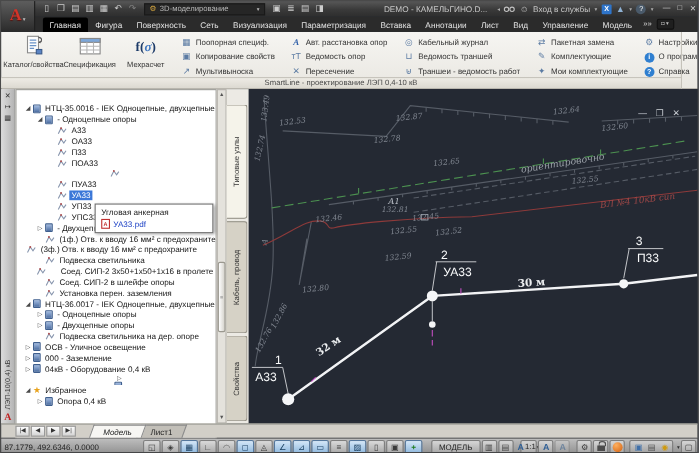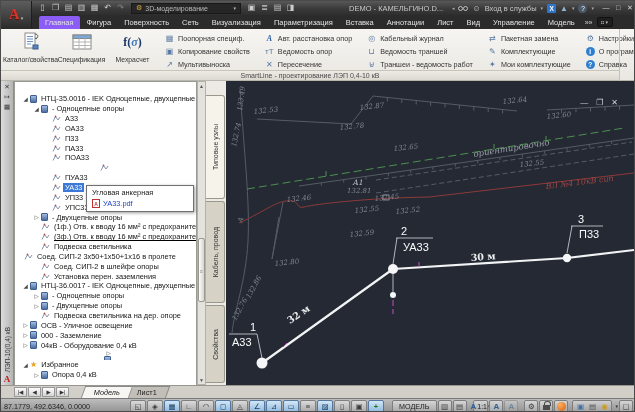--- a/index.html
+++ b/index.html
@@ -32,21 +32,21 @@
         text-align:center;line-height:9px;border-radius:1px}
   .a360{color:#8fb2d4;font-size:8px}
   .helpc{width:9px;height:9px;border-radius:50%;background:#4a5a6a;color:#fff;font-size:6.5px;
          text-align:center;line-height:9px}
   .win{display:flex;margin-left:4px}
   .win span{width:12px;text-align:center;font-size:7px;color:#d5d5d5}
   
   .rtabs{position:absolute;left:0;top:14px;width:635px;height:14px;background:#2b2b2b;
     display:flex;align-items:center;padding-left:38px;gap:1px;z-index:7}
   .rtab{color:#e2e2e2;font-size:7.5px;padding:2px 6px;white-space:nowrap}
-  .rtab.active{background:#8b5cf6;border-radius:2px 2px 0 0}
+  .rtab.active{background:#000000;border-radius:2px 2px 0 0}
   .rov{color:#cfcfcf;font-size:7px;padding:0 3px}
   .rcam{width:16px;height:10px;background:#1f1f1f;border:1px solid #111;border-radius:2px;
         color:#bbb;font-size:5px;text-align:center;line-height:9px}
   
   .ribbon{position:absolute;left:0;top:28px;width:635px;height:52px;
     background:linear-gradient(#f6f5f2,#e9e7e1);border-bottom:1px solid #b9b6ae}
   .rb-row{display:flex;align-items:flex-start;height:42px;padding:1px 0 0 4px}
   .bigbtn{width:51px;height:40px;display:flex;flex-direction:column;align-items:center;justify-content:flex-start}
   .bigbtn .bicon{height:24px;display:flex;align-items:center;justify-content:center}
   .bigbtn .blabel{font-size:6.8px;color:#333;white-space:nowrap;margin-top:2px}
@@ -390,120 +390,110 @@
           <span class="tlabel">П33</span>
         </div>
         <div class="trow" style="padding-left: 28px;">
           <span class="texp"></span>
           <span class="ticon">
             <svg width="9" height="9">
               <path d="M1,7.5 L3.5,2.5 L6,6 L8,3" stroke="#8795ad" fill="none"></path>
               <circle cx="3.5" cy="2.5" r="0.9" fill="#b05050"></circle>
             </svg>
           </span>
-          <span class="tlabel">ПА33</span>
+          <span class="tlabel">ПОА33</span>
+        </div>
+        <div class="trow" style=" flex-direction: column;">
+          <span class="texp"></span>
+          <span class="ticon">
+            <svg width="9" height="9">
+              <path d="M1,7.5 L3.5,2.5 L6,6 L8,3" stroke="#8795ad" fill="none"></path>
+              <circle cx="3.5" cy="2.5" r="0.9" fill="#b05050"></circle>
+            </svg>
+          </span>
+          <span class="tlabel">ПП33</span>
         </div>
         <div class="trow" style="padding-left: 28px;">
           <span class="texp"></span>
           <span class="ticon">
             <svg width="9" height="9">
               <path d="M1,7.5 L3.5,2.5 L6,6 L8,3" stroke="#8795ad" fill="none"></path>
               <circle cx="3.5" cy="2.5" r="0.9" fill="#b05050"></circle>
             </svg>
           </span>
-          <span class="tlabel">ПОА33</span>
-        </div>
-        <div class="trow" style=" flex-direction: column;">
-          <span class="texp"></span>
-          <span class="ticon">
-            <svg width="9" height="9">
-              <path d="M1,7.5 L3.5,2.5 L6,6 L8,3" stroke="#8795ad" fill="none"></path>
-              <circle cx="3.5" cy="2.5" r="0.9" fill="#b05050"></circle>
-            </svg>
-          </span>
-          <span class="tlabel">ПП33</span>
+          <span class="tlabel">ПУА33</span>
+        </div>
+        <div class="trow sel" style="padding-left: 28px;">
+          <span class="texp"></span>
+          <span class="ticon">
+            <svg width="9" height="9">
+              <path d="M1,7.5 L3.5,2.5 L6,6 L8,3" stroke="#8795ad" fill="none"></path>
+              <circle cx="3.5" cy="2.5" r="0.9" fill="#b05050"></circle>
+            </svg>
+          </span>
+          <span class="tlabel">УА33</span>
         </div>
         <div class="trow" style="padding-left: 28px;">
           <span class="texp"></span>
           <span class="ticon">
             <svg width="9" height="9">
               <path d="M1,7.5 L3.5,2.5 L6,6 L8,3" stroke="#8795ad" fill="none"></path>
               <circle cx="3.5" cy="2.5" r="0.9" fill="#b05050"></circle>
             </svg>
           </span>
-          <span class="tlabel">ПУА33</span>
-        </div>
-        <div class="trow sel" style="padding-left: 28px;">
-          <span class="texp"></span>
-          <span class="ticon">
-            <svg width="9" height="9">
-              <path d="M1,7.5 L3.5,2.5 L6,6 L8,3" stroke="#8795ad" fill="none"></path>
-              <circle cx="3.5" cy="2.5" r="0.9" fill="#b05050"></circle>
-            </svg>
-          </span>
-          <span class="tlabel">УА33</span>
+          <span class="tlabel">УП33</span>
         </div>
         <div class="trow" style="padding-left: 28px;">
           <span class="texp"></span>
           <span class="ticon">
             <svg width="9" height="9">
               <path d="M1,7.5 L3.5,2.5 L6,6 L8,3" stroke="#8795ad" fill="none"></path>
               <circle cx="3.5" cy="2.5" r="0.9" fill="#b05050"></circle>
             </svg>
           </span>
-          <span class="tlabel">УП33</span>
-        </div>
-        <div class="trow" style="padding-left: 28px;">
-          <span class="texp"></span>
-          <span class="ticon">
-            <svg width="9" height="9">
-              <path d="M1,7.5 L3.5,2.5 L6,6 L8,3" stroke="#8795ad" fill="none"></path>
-              <circle cx="3.5" cy="2.5" r="0.9" fill="#b05050"></circle>
-            </svg>
-          </span>
           <span class="tlabel">УПС33</span>
         </div>
         <div class="trow" style="padding-left: 17px;">
           <span class="texp">▷</span>
           <span class="ticon">
             <span class="gic"></span>
           </span>
           <span class="tlabel">- Двухцепные опоры</span>
         </div>
         <div class="trow" style="padding-left: 17px;">
           <span class="texp"></span>
           <span class="ticon">
             <svg width="9" height="9">
               <path d="M1,7.5 L3.5,2.5 L6,6 L8,3" stroke="#8795ad" fill="none"></path>
               <circle cx="3.5" cy="2.5" r="0.9" fill="#b05050"></circle>
             </svg>
           </span>
           <span class="tlabel">(1ф.) Отв. к вводу 16 мм² с предохраните</span>
         </div>
-        <div class="trow" style="padding-left: 17px; text-decoration: underline;">
+        <div class="trow" style="">
           <span class="texp"></span>
           <span class="ticon">
             <svg width="9" height="9">
               <path d="M1,7.5 L3.5,2.5 L6,6 L8,3" stroke="#8795ad" fill="none"></path>
               <circle cx="3.5" cy="2.5" r="0.9" fill="#b05050"></circle>
             </svg>
           </span>
           <span class="tlabel">(3ф.) Отв. к вводу 16 мм² с предохраните</span>
         </div>
         <div class="trow" style="padding-left: 17px;">
           <span class="texp"></span>
           <span class="ticon">
             <svg width="9" height="9">
               <path d="M1,7.5 L3.5,2.5 L6,6 L8,3" stroke="#8795ad" fill="none"></path>
               <circle cx="3.5" cy="2.5" r="0.9" fill="#b05050"></circle>
             </svg>
           </span>
           <span class="tlabel">Подвеска светильника</span>
         </div>
-        <div class="trow" style="">
+        <div class="trow" style=" justify-content: space-between;">
           <span class="texp"></span>
           <span class="ticon">
             <svg width="9" height="9">
               <path d="M1,7.5 L3.5,2.5 L6,6 L8,3" stroke="#8795ad" fill="none"></path>
               <circle cx="3.5" cy="2.5" r="0.9" fill="#b05050"></circle>
             </svg>
           </span>
           <span class="tlabel">Соед. СИП-2 3х50+1х50+1х16 в пролете</span>
         </div>
         <div class="trow" style="padding-left: 17px;">

